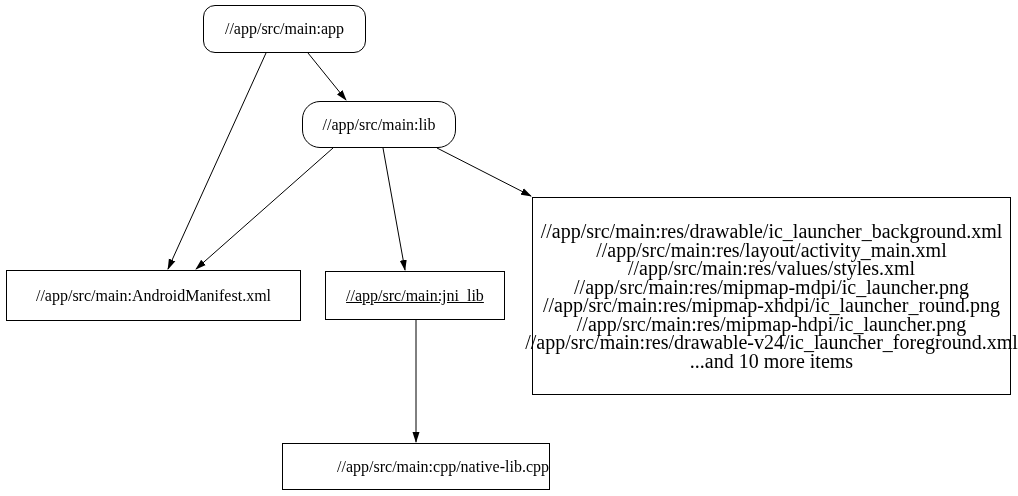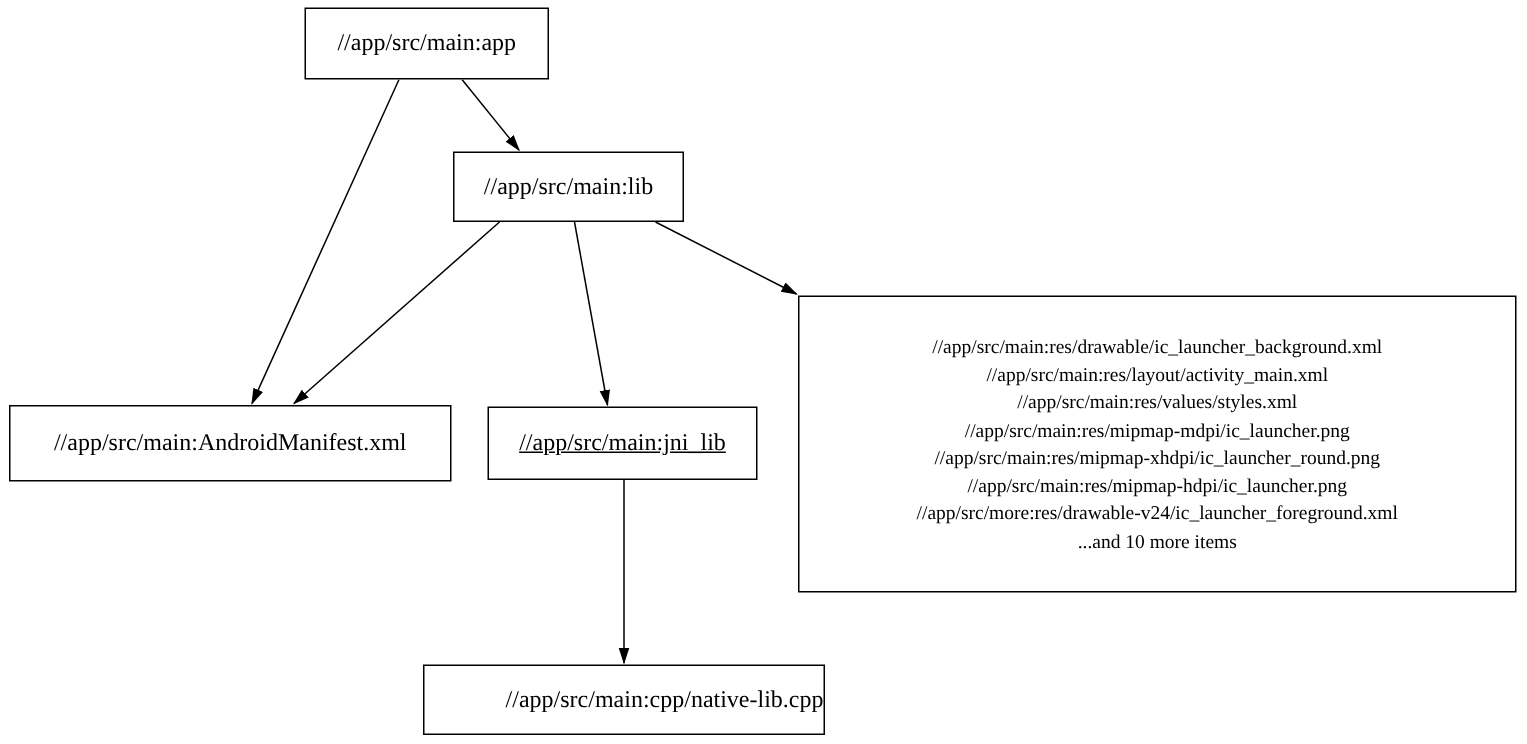--- a/index.html
+++ b/index.html
@@ -36,21 +36,21 @@
     display: flex;
     align-items: center;
     justify-content: center;
     text-align: center;
     font-size: 16px;
     line-height: 1.1;
     white-space: nowrap;
   }
   .node.multi {
     flex-direction: column;
-    font-size: 13px;
+    font-size: 20px;
     line-height: 18.5px;
     text-align: right;
   }
 </style>
 </head>
 <body>
 
 <div class="canvas">
 
   <svg class="edges" viewBox="0 0 1018 496" xmlns="http://www.w3.org/2000/svg">
@@ -60,44 +60,44 @@
       </marker>
     </defs>
     <line x1="308" y1="53" x2="346" y2="100" marker-end="url(#arrow)"></line>
     <line x1="266" y1="53" x2="168" y2="269" marker-end="url(#arrow)"></line>
     <line x1="333" y1="148" x2="196" y2="269" marker-end="url(#arrow)"></line>
     <line x1="383" y1="148" x2="405" y2="270" marker-end="url(#arrow)"></line>
     <line x1="437" y1="148" x2="531" y2="196" marker-end="url(#arrow)"></line>
     <line x1="416" y1="320" x2="416" y2="442" marker-end="url(#arrow)"></line>
   </svg>
 
-  <div class="node" style="left:203px; top:5px; width:163px; height:48px;">
+  <div class="node" style="left:203px; top:5px; width:163px; height:48px;border-radius:12px;">
     <span>//app/src/main:app</span>
   </div>
 
-  <div class="node" style="left:302px; top:101px; width:154px; height:47px;">
+  <div class="node" style="left:302px; top:101px; width:154px; height:47px;border-radius:18px;">
     <span>//app/src/main:lib</span>
   </div>
 
   <div class="node" style="left:6px; top:270px; width:295px; height:51px;">
     <span>//app/src/main:AndroidManifest.xml</span>
   </div>
 
   <div class="node" style="left:325px; top:271px; width:180px; height:49px;text-decoration:underline;">
     <span>//app/src/main:jni_lib</span>
   </div>
 
   <div class="node multi" style="left:532px; top:197px; width:479px; height:198px;">
     <div>//app/src/main:res/drawable/ic_launcher_background.xml</div>
     <div>//app/src/main:res/layout/activity_main.xml</div>
     <div>//app/src/main:res/values/styles.xml</div>
     <div>//app/src/main:res/mipmap-mdpi/ic_launcher.png</div>
     <div>//app/src/main:res/mipmap-xhdpi/ic_launcher_round.png</div>
     <div>//app/src/main:res/mipmap-hdpi/ic_launcher.png</div>
-    <div>//app/src/more:res/drawable-v24/ic_launcher_foreground.xml</div>
+    <div>//app/src/main:res/drawable-v24/ic_launcher_foreground.xml</div>
     <div>...and 10 more items</div>
   </div>
 
   <div class="node" style="left:282px; top:443px; width:268px; height:47px;justify-content:flex-end;">
     <span>//app/src/main:cpp/native-lib.cpp</span>
   </div>
 
 </div>
 
 </body></html>

